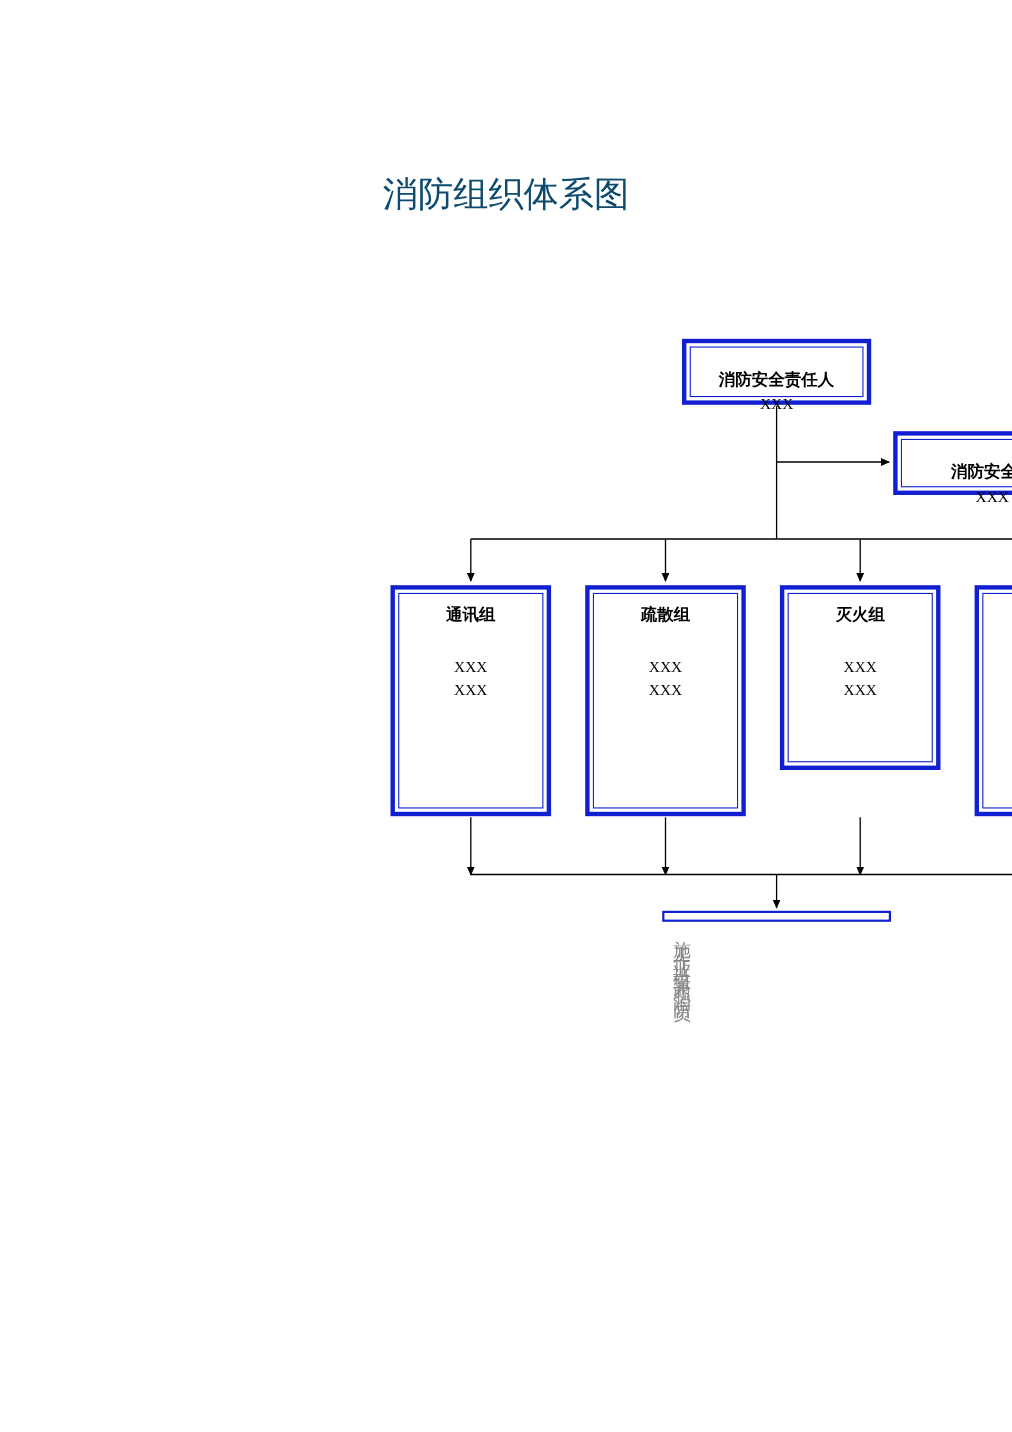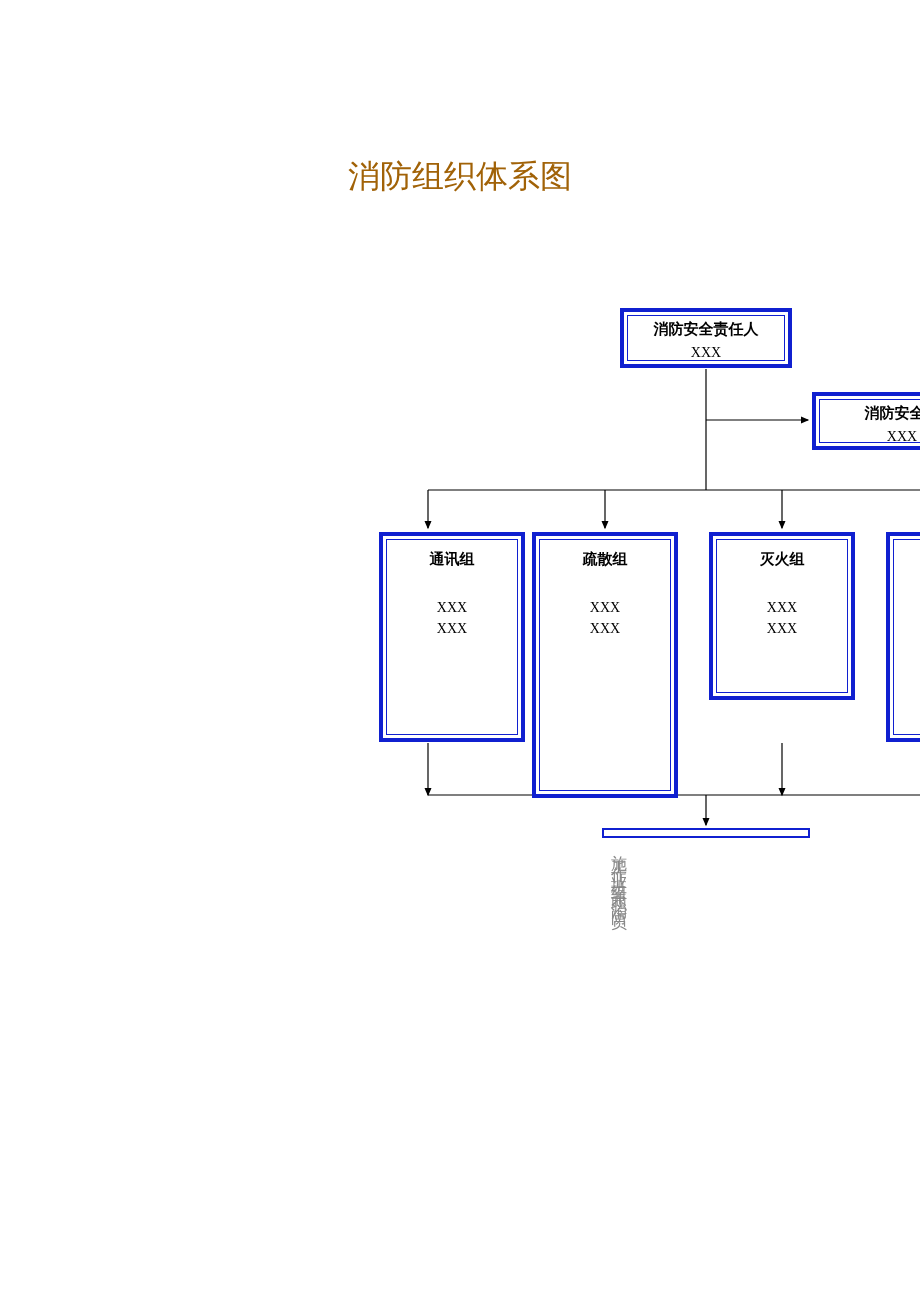--- a/index.html
+++ b/index.html
@@ -12,30 +12,30 @@
       overflow: hidden;
     }
     .title {
       position: absolute;
       top: 155px;
       left: 0;
       width: 920px;
       text-align: center;
       font-size: 32px;
       font-weight: normal;
-      color: #a16207;
+      color: #0c4a6e;
     }
     .box {
       position: absolute;
       border: 4px solid #1020d0;
       background: #fff;
       display: flex;
       flex-direction: column;
       align-items: center;
-      padding-top: 8px;
+      padding-top: 24px;
     }
     .box-inner {
       border: 1px solid #1020d0;
       position: absolute;
       top: 3px; left: 3px; right: 3px; bottom: 3px;
       pointer-events: none;
     }
     .box-title {
       font-weight: bold;
       font-size: 15px;
@@ -134,30 +134,30 @@
   <div class="box-title">消防安全责任人</div>
   <div class="box-body">XXX</div>
 </div>
 
 <div class="box" style="left:812px; top:392px; width:180px; height:58px;">
   <div class="box-inner"></div>
   <div class="box-title">消防安全管</div>
   <div class="box-body">XXX</div>
 </div>
 
-<div class="group-box" style="left:355px; top:532px; width:146px; height:210px;margin-left:24px;">
+<div class="group-box" style="left:355px; top:532px; width:146px; height:210px;">
   <div class="box-inner"></div>
   <div class="group-title">通讯组</div>
   <div class="group-body">
     <div>XXX</div>
     <div>XXX</div>
   </div>
 </div>
 
-<div class="group-box" style="left:532px; top:532px; width:146px; height:266px;">
+<div class="group-box" style="left:532px; top:532px; width:146px; height:210px;">
   <div class="box-inner"></div>
   <div class="group-title">疏散组</div>
   <div class="group-body">
     <div>XXX</div>
     <div>XXX</div>
   </div>
 </div>
 
 <div class="group-box" style="left:709px; top:532px; width:146px; height:168px;">
   <div class="box-inner"></div>

